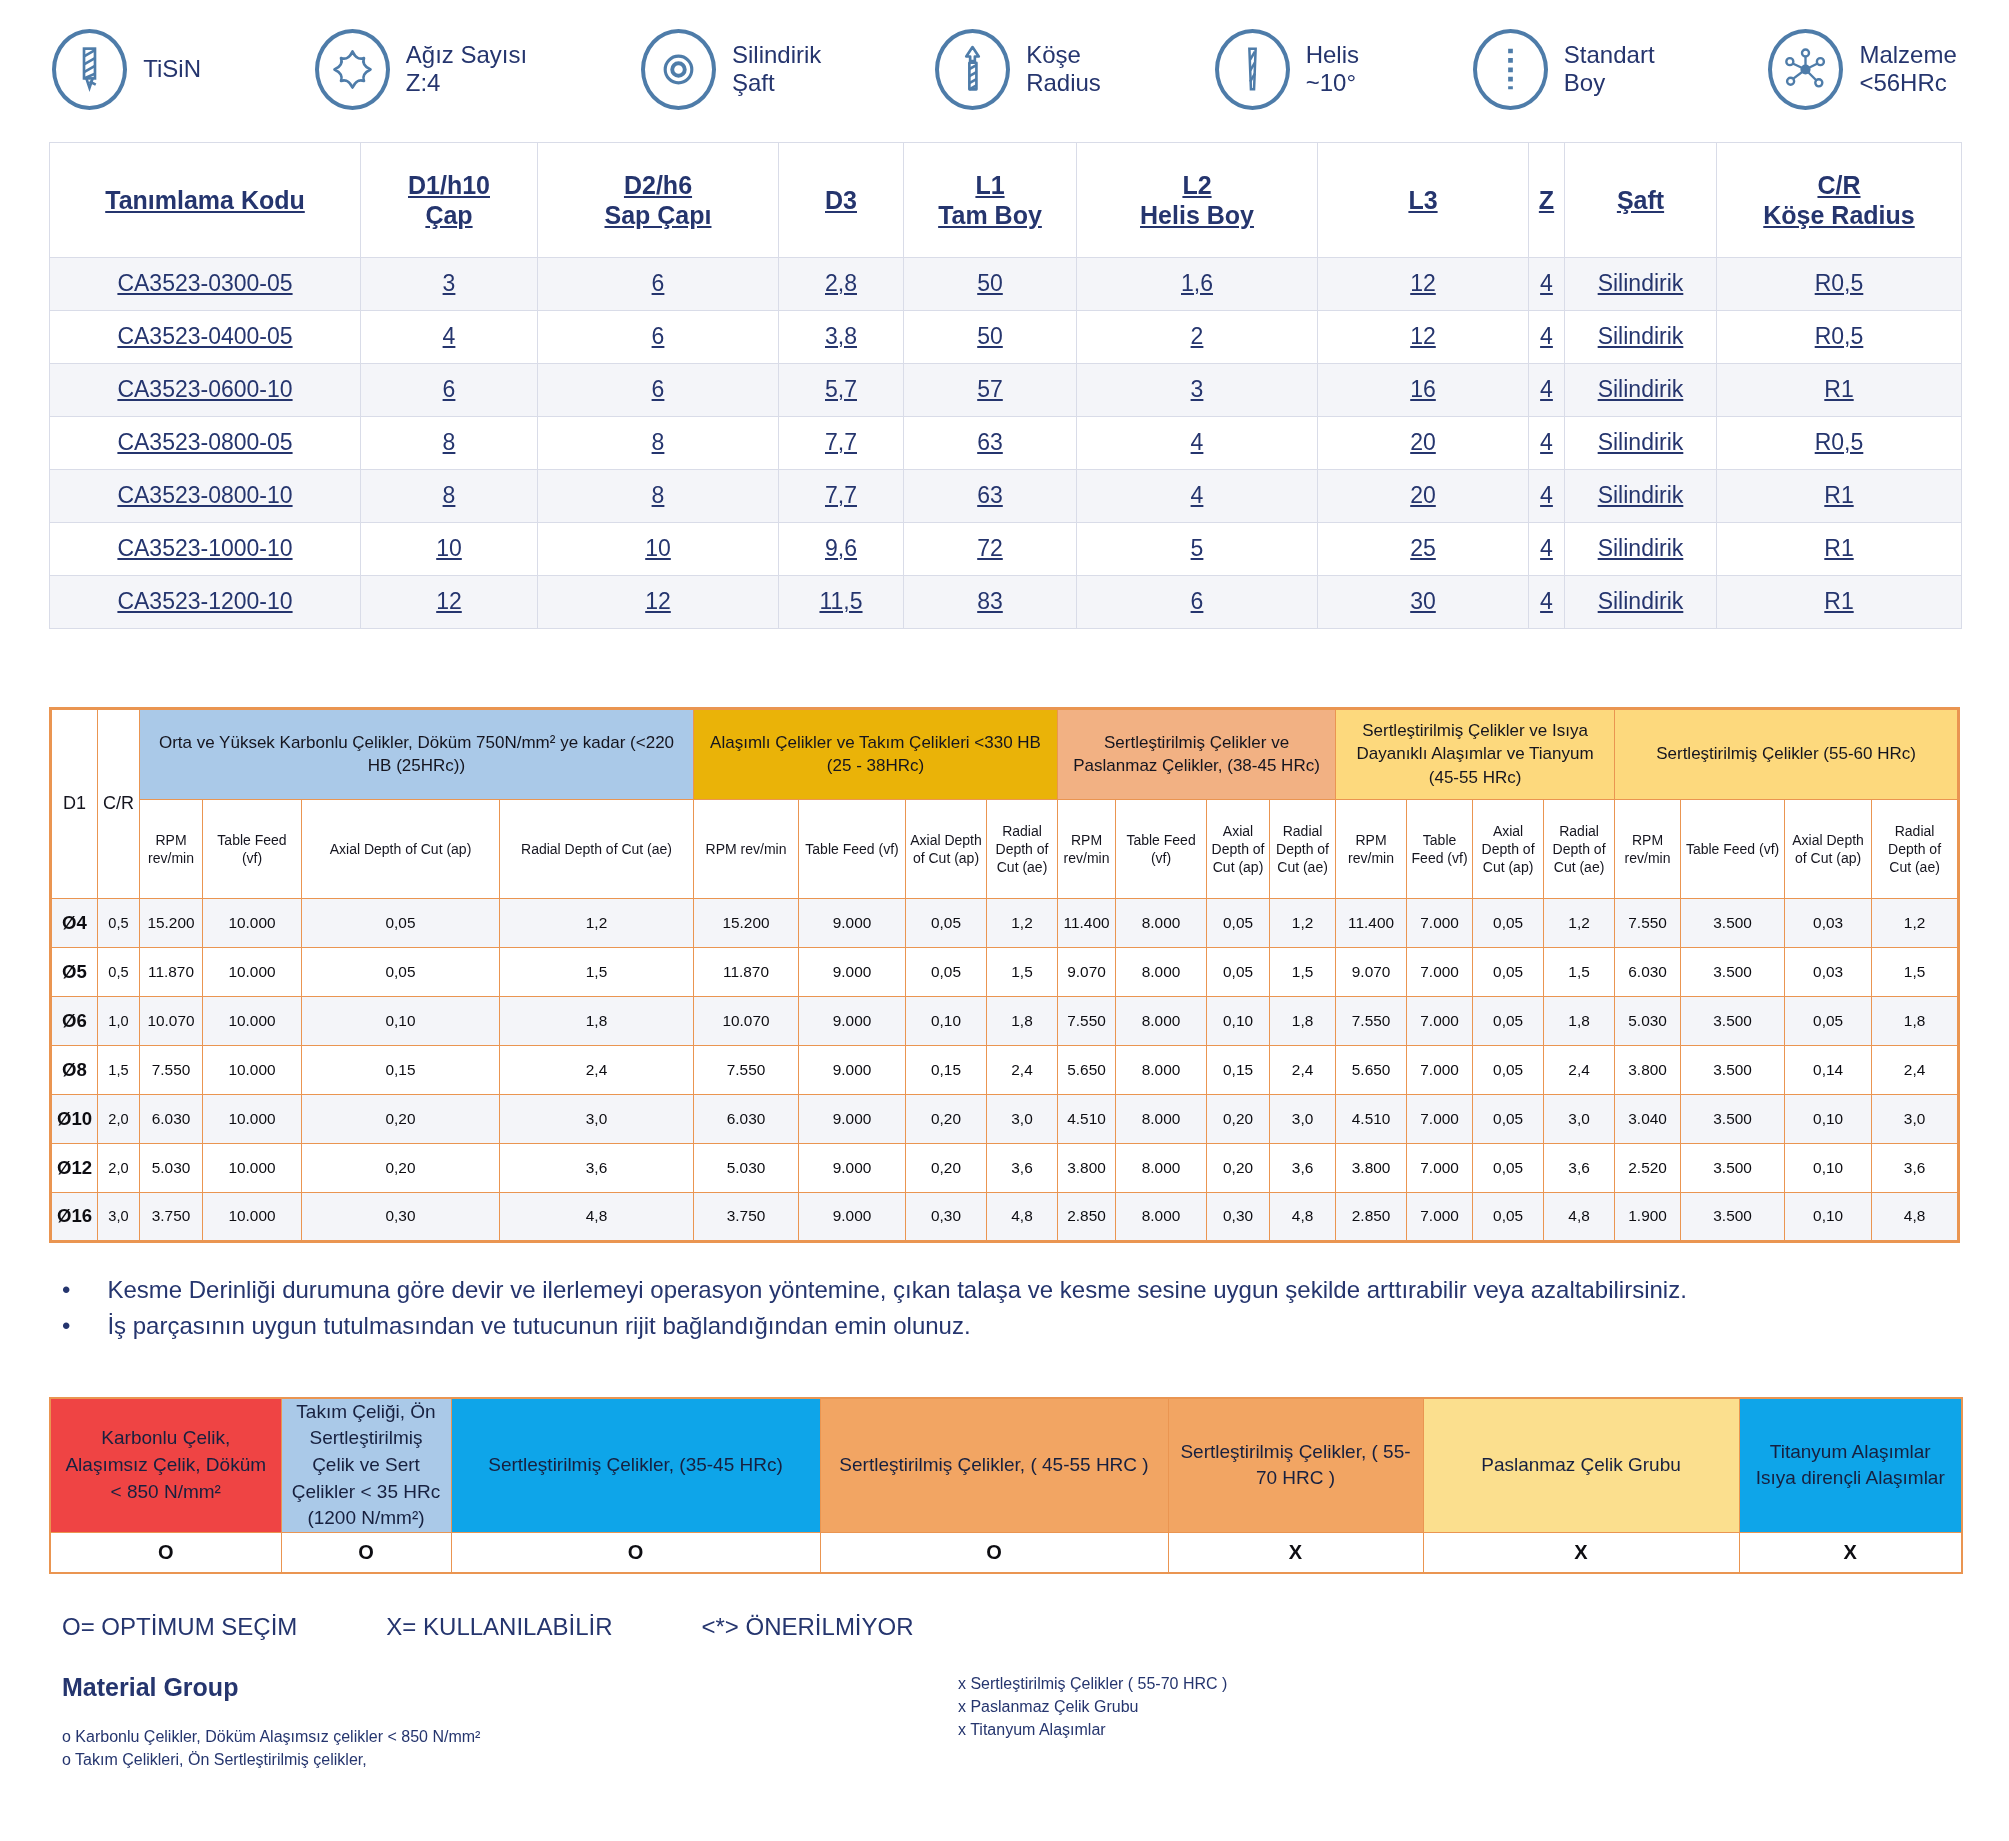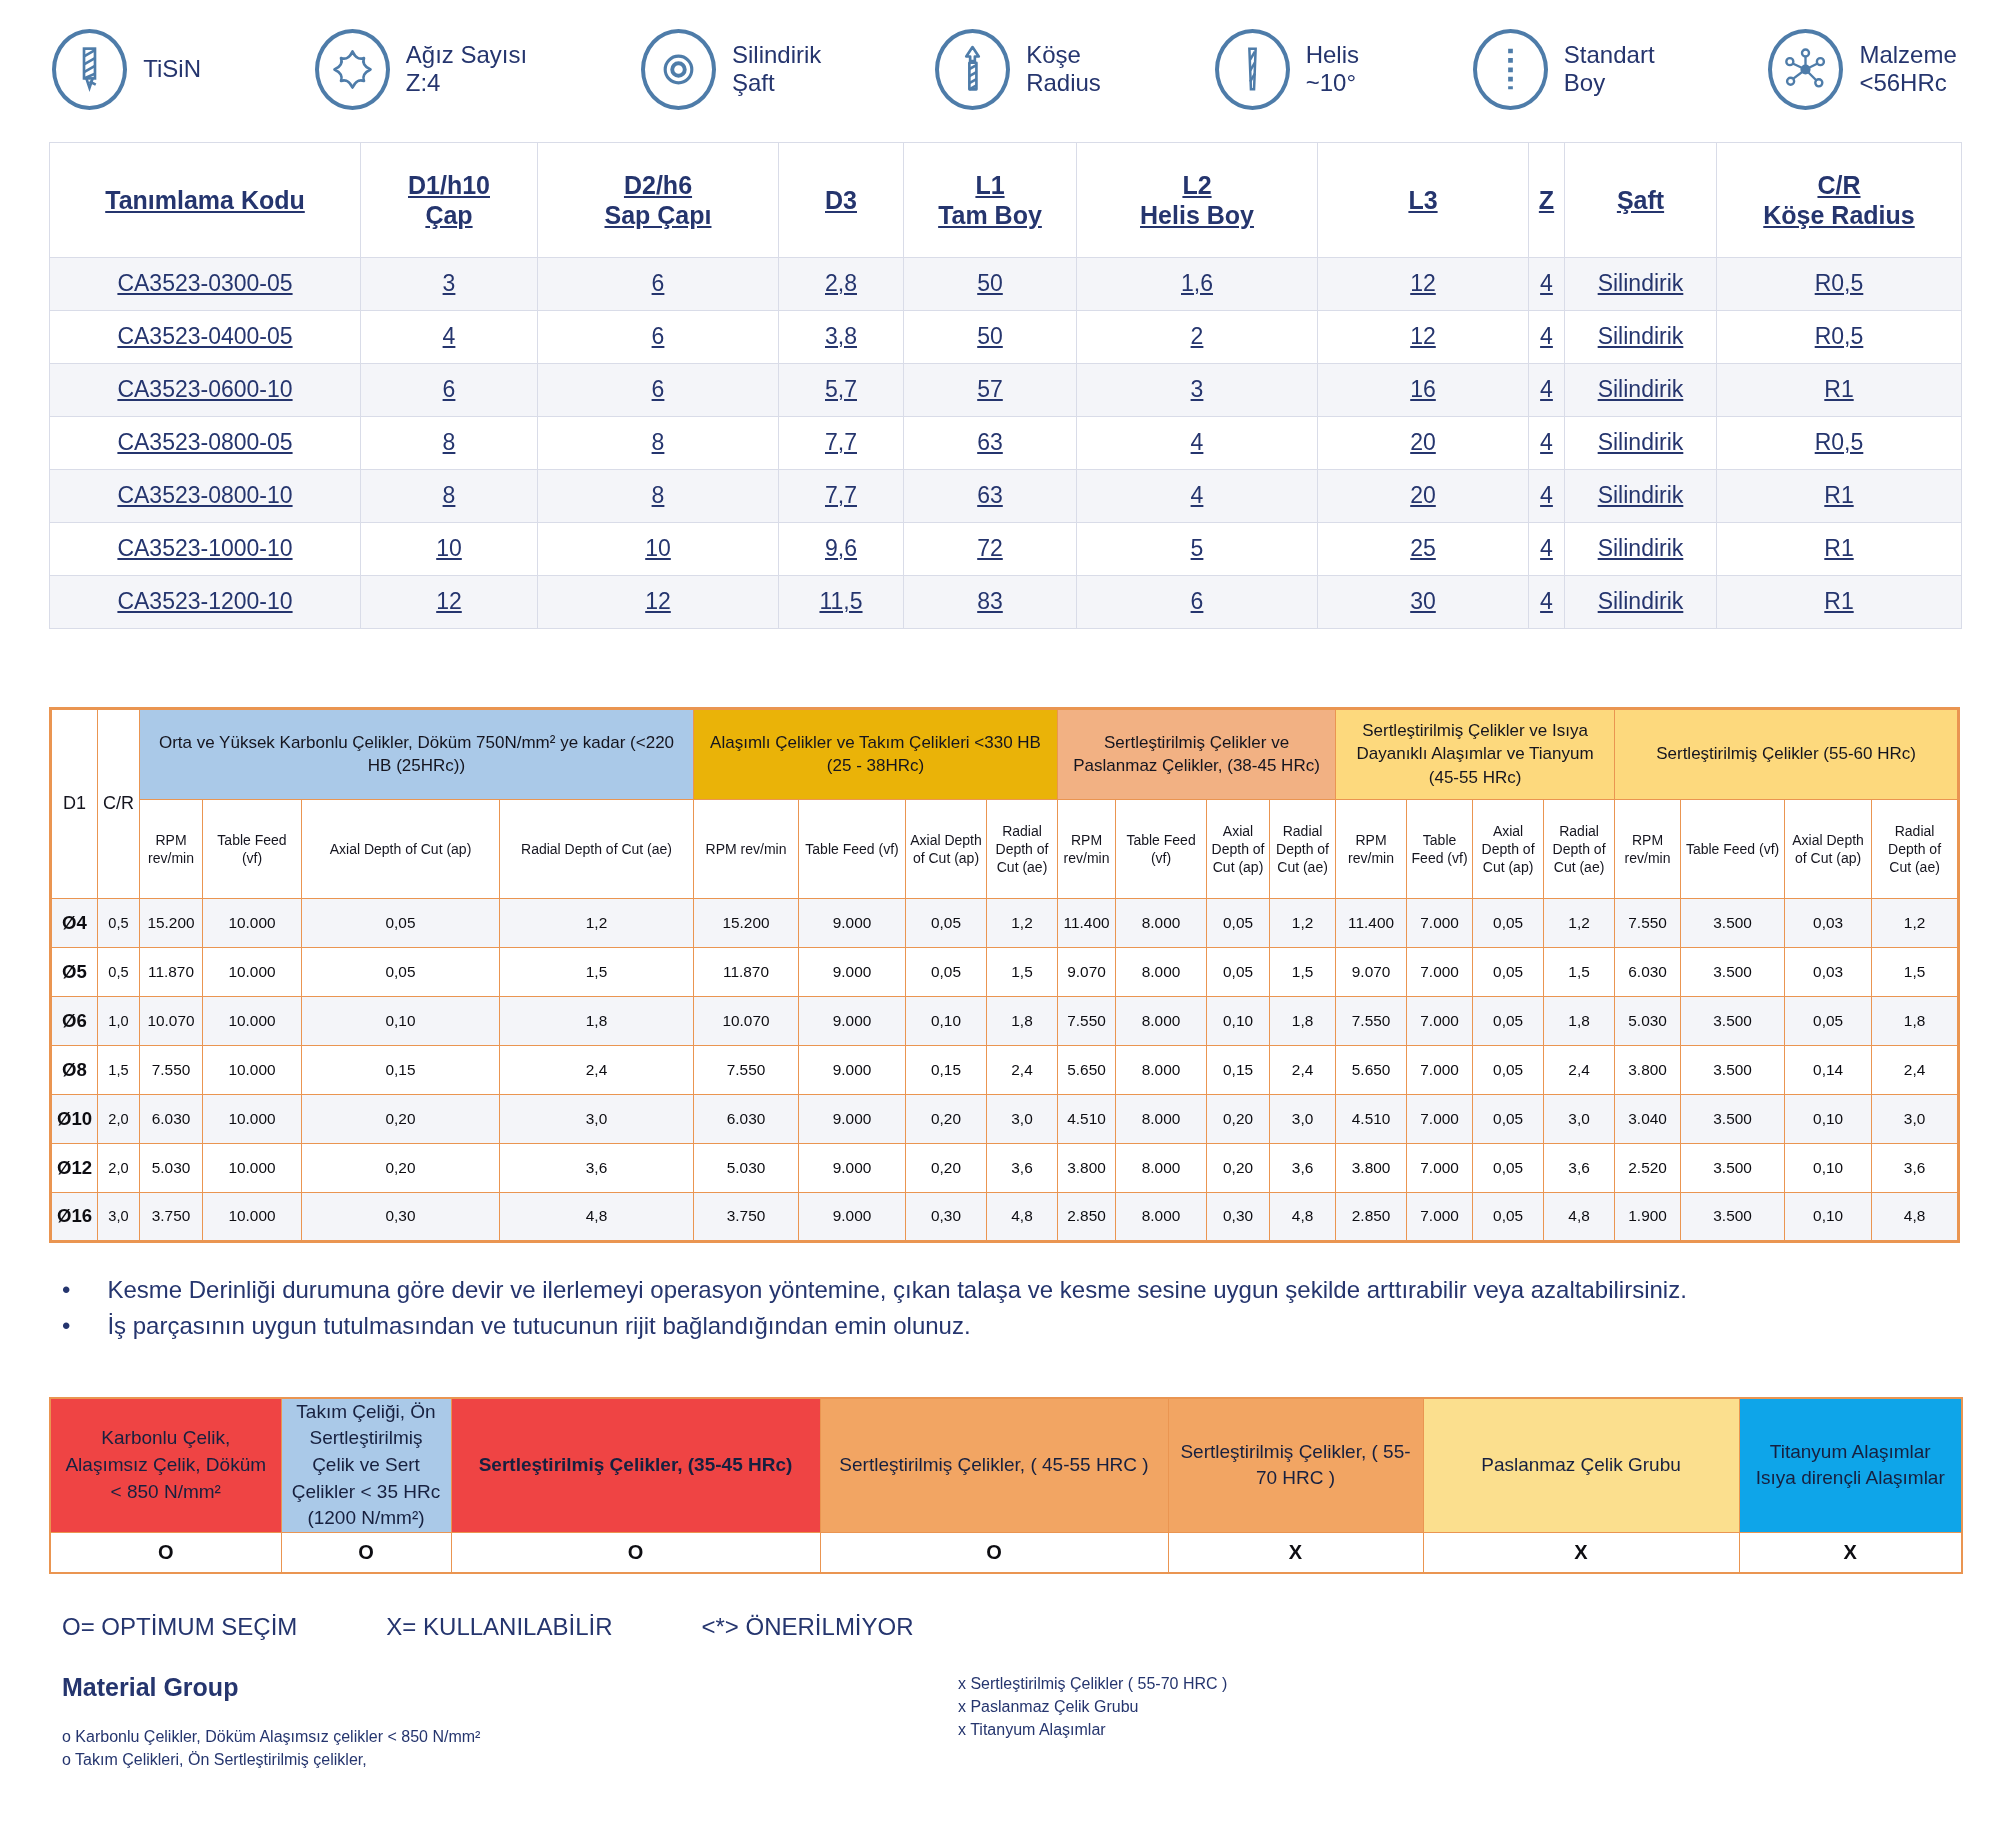--- a/index.html
+++ b/index.html
@@ -557,21 +557,21 @@
         <col style="width: 369px;">
         <col style="width: 348px;">
         <col style="width: 255px;">
         <col style="width: 316px;">
         <col style="width: 223px;">
       </colgroup>
     <tbody>
         <tr>
           <td class="mlabel" style="background: #ef4444;">Karbonlu Çelik, Alaşımsız Çelik, Döküm &lt; 850 N/mm²</td>
           <td class="mlabel" style="background: rgb(170, 201, 232);">Takım Çeliği, Ön Sertleştirilmiş Çelik ve Sert Çelikler &lt; 35 HRc (1200 N/mm²)</td>
-          <td class="mlabel" style="background: #ef4444; font-weight: bold;">Sertleştirilmiş Çelikler, (35-45 HRc)</td>
+          <td class="mlabel" style="background: #0ea5e9;">Sertleştirilmiş Çelikler, (35-45 HRc)</td>
           <td class="mlabel" style="background: rgb(242, 165, 99);">Sertleştirilmiş Çelikler, ( 45-55 HRC )</td>
           <td class="mlabel" style="background: rgb(242, 165, 99);">Sertleştirilmiş Çelikler, ( 55-70 HRC )</td>
           <td class="mlabel" style="background: rgb(251, 223, 142);">Paslanmaz Çelik Grubu</td>
           <td class="mlabel" style="background: #0ea5e9;">Titanyum Alaşımlar Isıya dirençli Alaşımlar</td>
         </tr>
         <tr>
           <td class="mvalue">O</td>
           <td class="mvalue">O</td>
           <td class="mvalue">O</td>
           <td class="mvalue">O</td>

